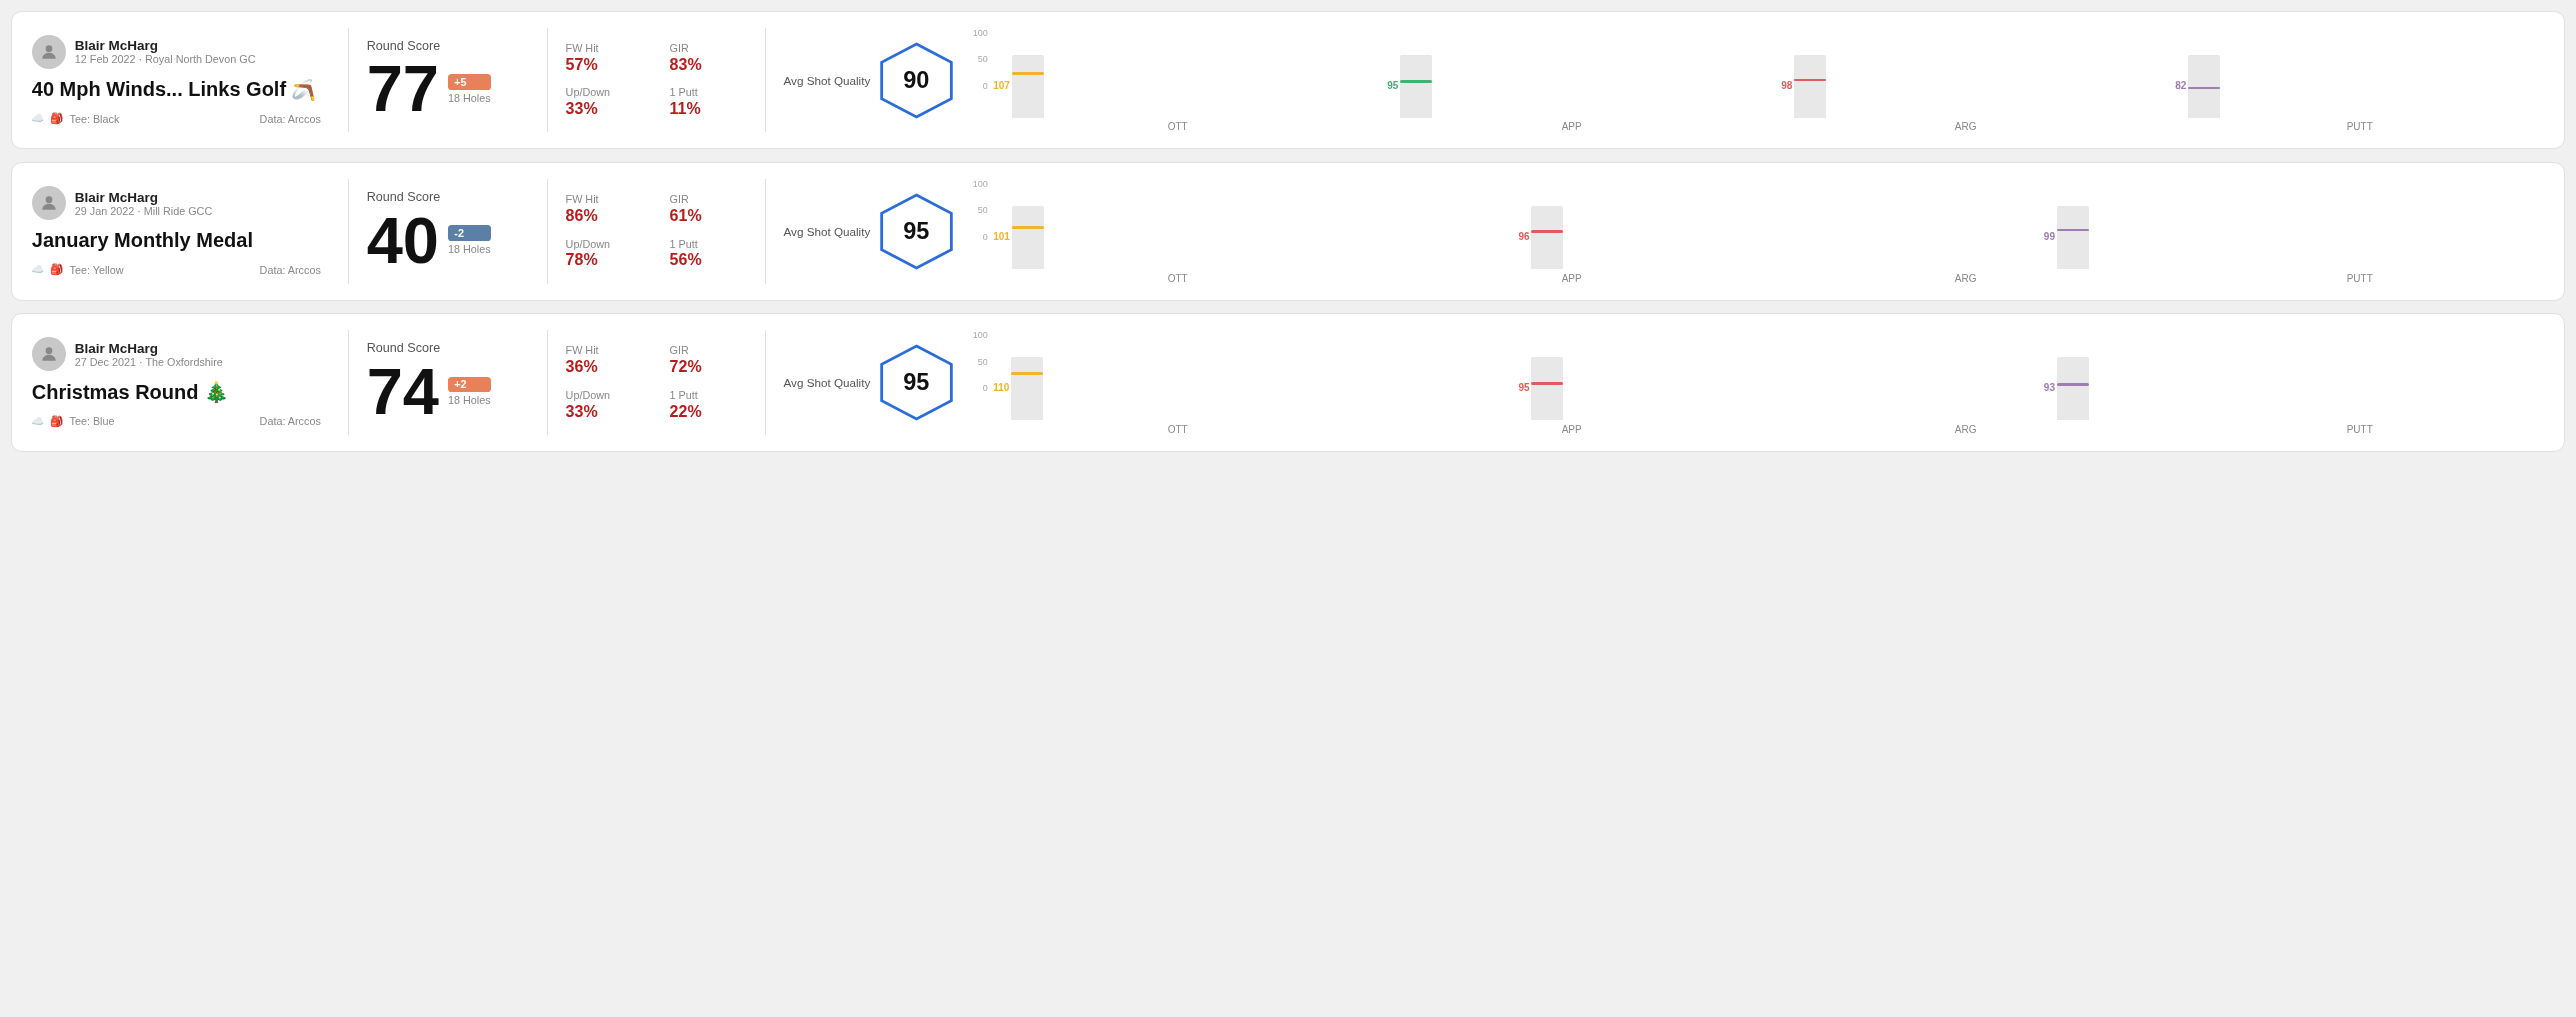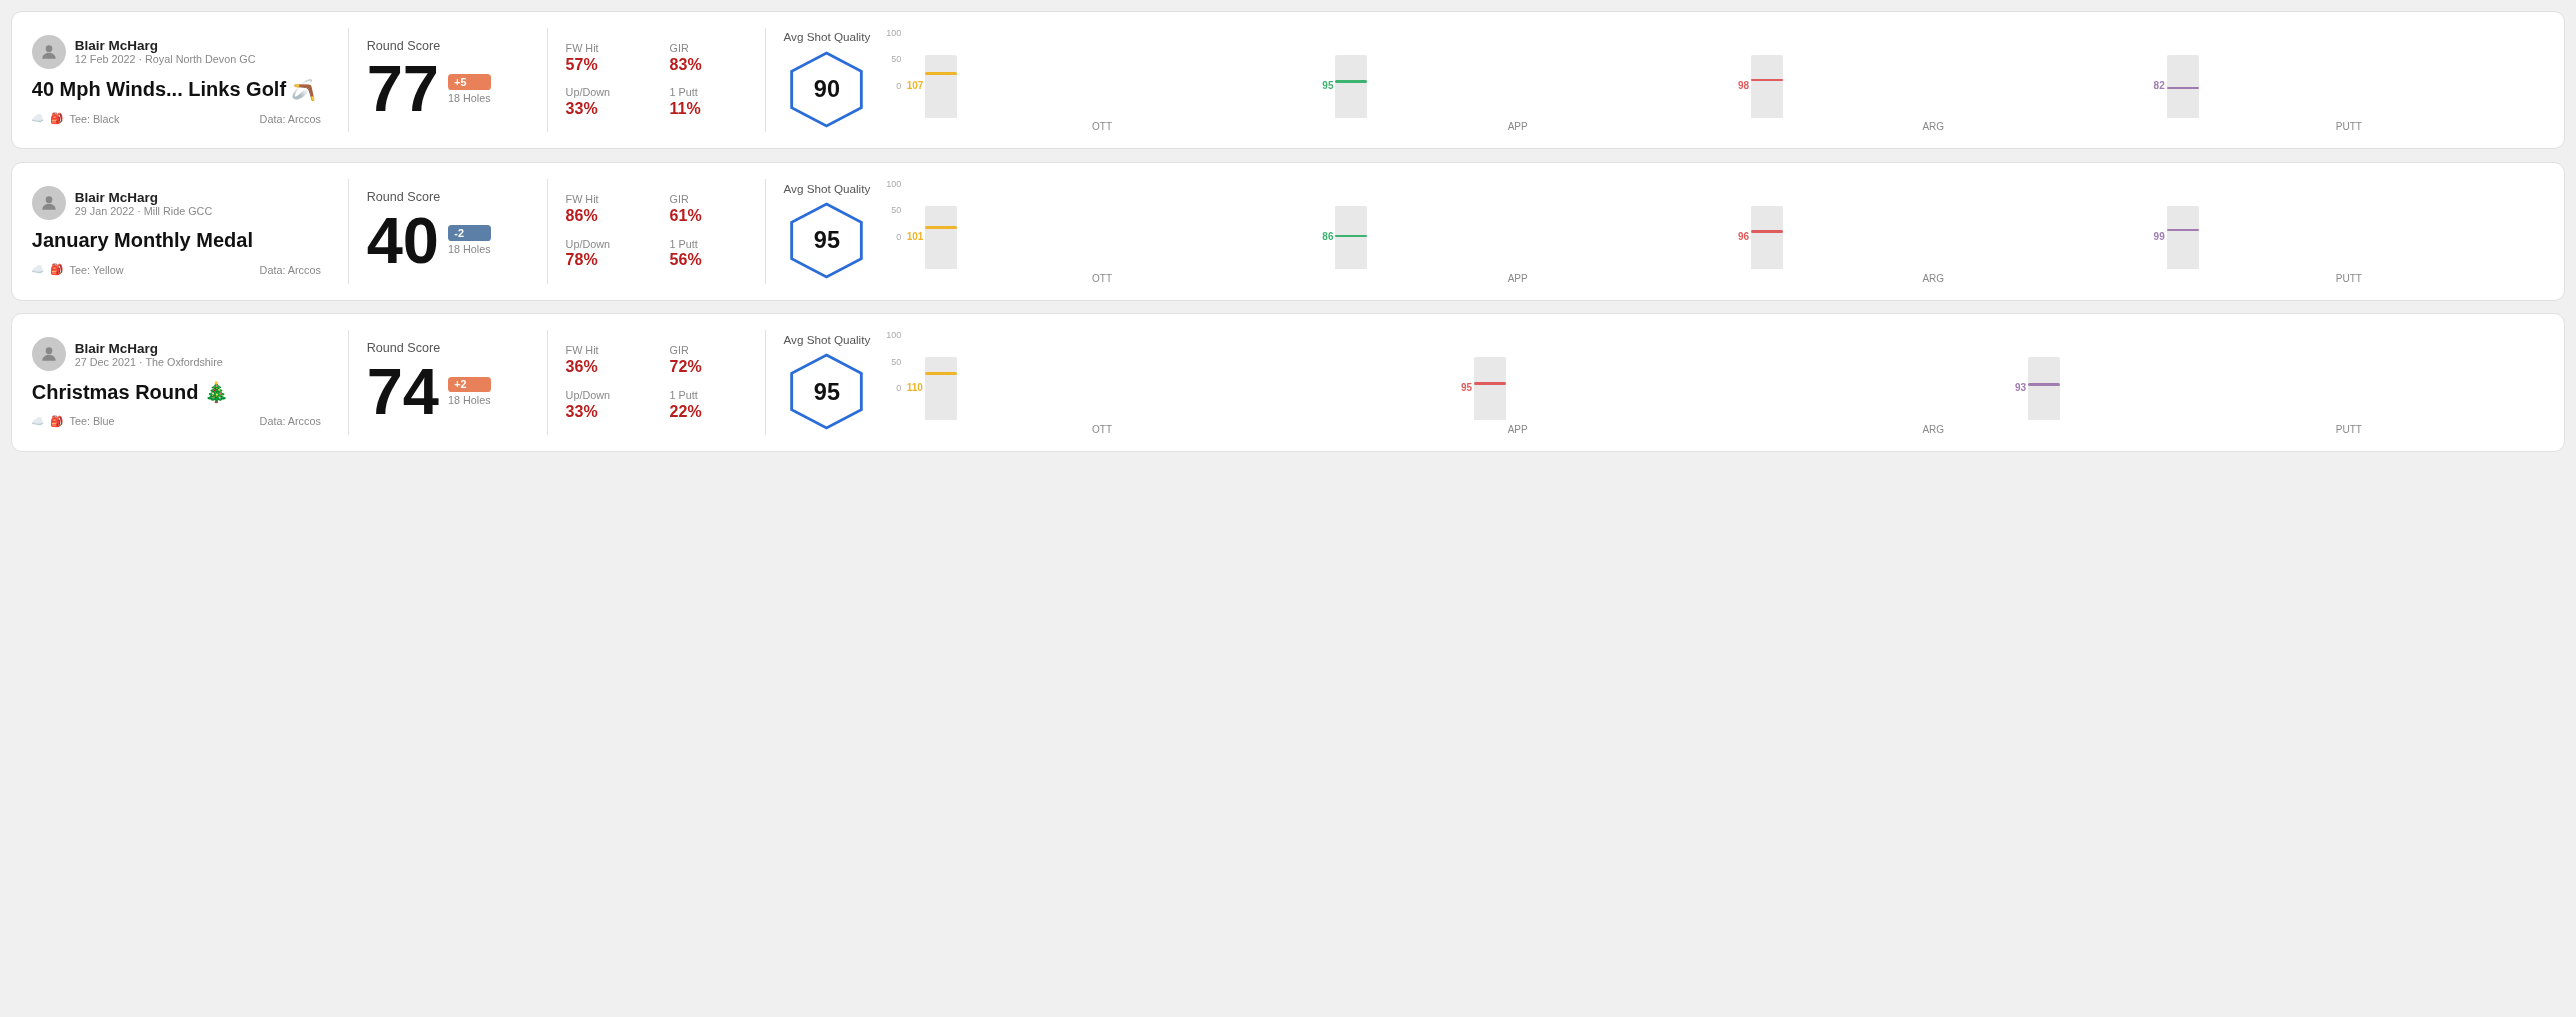--- a/index.html
+++ b/index.html
@@ -140,21 +140,20 @@
     }
     .chart-quality-section {
       flex: 1;
       display: flex;
       align-items: center;
       gap: 16px;
       padding-left: 9px;
     }
     .hexagon-wrap {
       display: flex;
-      flex-direction: column;
       align-items: center;
       gap: 5.4px;
     }
     .hex-label {
       font-size: 11.7px;
       color: #555;
     }
     .hexagon {
       position: relative;
       width: 81px;
@@ -461,27 +460,20 @@
             <div class="bar-chart">
 
     <div class="chart-col">
       <span class="chart-value" style="color:#f0b429;">101</span>
       <div class="bar-bg">
         <div class="bar-fill" style="height:64%;background:#e8e8e8;"></div>
         <div class="bar-line" style="background:#f0b429;bottom:64%;height:2.7px;position:absolute;left:0;right:0;"></div>
       </div>
     </div>
 
-    <div class="chart-col">
-      <span class="chart-value" style="color:#3cb371;">86</span>
-      <div class="bar-bg">
-        <div class="bar-fill" style="height:50%;background:#e8e8e8;"></div>
-        <div class="bar-line" style="background:#3cb371;bottom:50%;height:2.7px;position:absolute;left:0;right:0;"></div>
-      </div>
-    </div>
 
     <div class="chart-col">
       <span class="chart-value" style="color:#e05c5c;">96</span>
       <div class="bar-bg">
         <div class="bar-fill" style="height:57%;background:#e8e8e8;"></div>
         <div class="bar-line" style="background:#e05c5c;bottom:57%;height:2.7px;position:absolute;left:0;right:0;"></div>
       </div>
     </div>
 
     <div class="chart-col">

